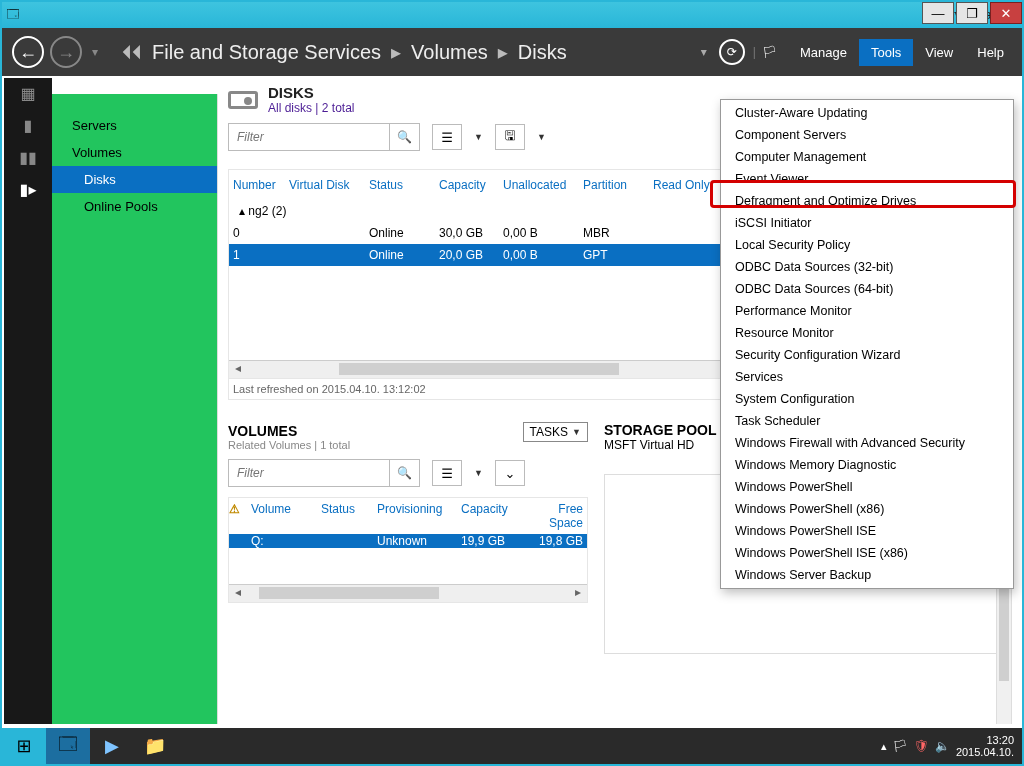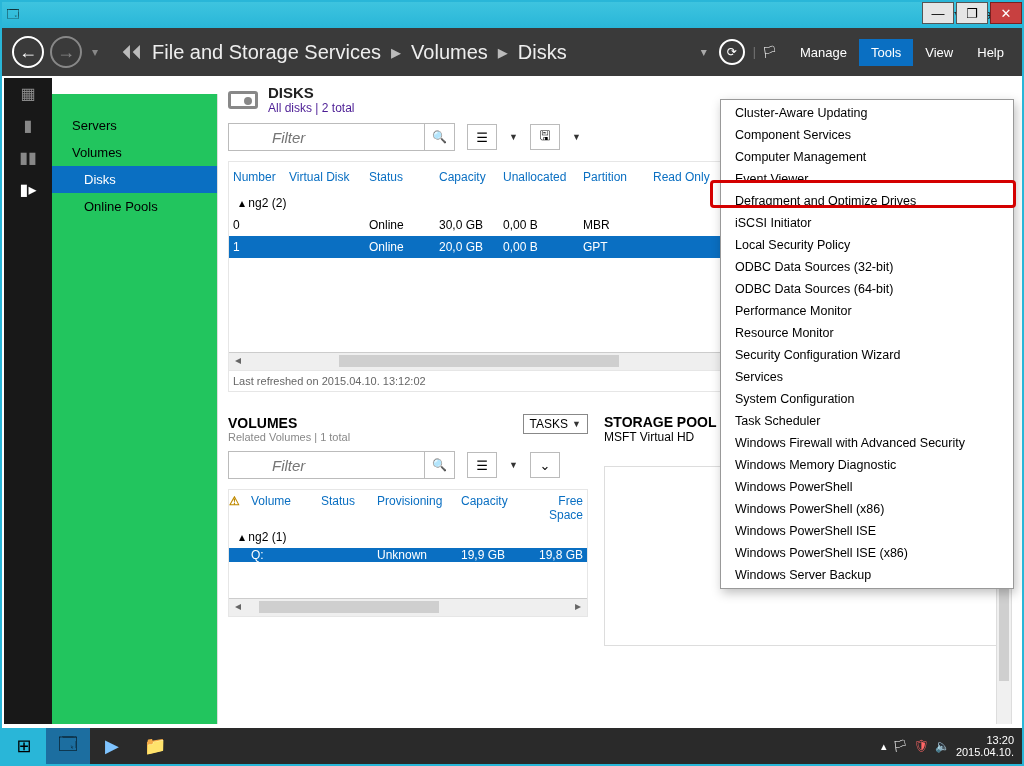--- a/index.html
+++ b/index.html
@@ -33,25 +33,25 @@
   .navlist .navitem.sel { background:#0a6fc2; color:#fff;}
   
   .main { position:absolute; left:216px; right:2px; top:76px; bottom:40px; overflow:hidden; padding:6px 10px 0 10px;}
   .panel-title { display:flex; align-items:center; gap:10px;}
   .disk-sym { width:30px;height:18px;border:3px solid #888;border-radius:3px; position:relative; display:inline-block;}
   .disk-sym:after{content:"";position:absolute;width:8px;height:8px;border-radius:50%;background:#888;right:3px;top:3px;}
   .panel-title .h { font-size:15px; font-weight:600; color:#222;}
   .panel-title .sub { font-size:12px; color:#4c1d95;}
   .toolbar-row { margin-top:8px; display:flex; align-items:center; gap:12px;}
   .filterbox { display:flex; border:1px solid #bbb; height:28px;}
-  .filterbox input { border:none; outline:none; padding:2px 8px; width:160px; font-style:italic; font-size:15px;margin-left:35px;}
+  .filterbox input { border:none; outline:none; padding:2px 8px; width:160px; font-style:italic; font-size:12px;}
   .filterbox .srch { width:30px; border-left:1px solid #bbb; display:flex;align-items:center;justify-content:center;}
   .iconbtn { width:30px;height:26px;border:1px solid #bbb; display:inline-flex; align-items:center; justify-content:center; font-size:13px;}
   .tri { font-size:9px; color:#333;}
-  .datagrid { margin-top:10px; border:1px solid #e6e6e6; font-size:12px;}
+  .datagrid { margin-top:18px; border:1px solid #e6e6e6; font-size:12px;}
   .datagrid .hdr { display:flex; color:#0a6fc2; padding:4px 0;}
   .datagrid .hdr div, .datagrid .row div { padding:4px 4px;}
   .col-num{width:56px;} .col-vd{width:80px;} .col-status{width:70px;} .col-cap{width:64px;} .col-unalloc{width:80px;} .col-part{width:70px;} .col-ro{width:72px;}
   .datagrid .group { padding:4px 10px;}
   .datagrid .row { display:flex;}
   .datagrid .row.sel { background:#0a6fc2; color:#fff;}
   .datagrid .body { height:160px; overflow:hidden; background:#fff;}
   .hscroll { height:18px; border-top:1px solid #ccc; background:#efefef; position:relative;}
   .hscroll .arrow { position:absolute; top:0; width:18px; height:18px; text-align:center; color:#666;}
   .hscroll .arrowL{left:0;} .hscroll .arrowR{right:0;}
@@ -219,21 +219,20 @@
         </div>
         <div class="datagrid" style="margin-top:10px;">
           <div class="vol-hdr" style="padding:4px 0;">
             <div class="vcol-warn warn">⚠</div>
             <div class="vcol-vol">Volume</div>
             <div class="vcol-status">Status</div>
             <div class="vcol-prov">Provisioning</div>
             <div class="vcol-cap">Capacity</div>
             <div class="vcol-free">Free Space</div>
           </div>
-          <div class="group">▴  ng2 (1)</div>
           <div class="vol-row sel">
             <div class="vcol-warn"></div>
             <div class="vcol-vol">Q:</div>
             <div class="vcol-status"></div>
             <div class="vcol-prov">Unknown</div>
             <div class="vcol-cap">19,9 GB</div>
             <div class="vcol-free">19,8 GB</div>
           </div>
           <div style="height:36px;"></div>
           <div class="hscroll">
@@ -251,21 +250,21 @@
       </div>
     </div>
 
     <div class="vscroll-main">
         <div class="thumb"></div>
       </div>
   </div>
 
   <div class="tools-menu" id="tools-menu">
       <div class="mi">Cluster-Aware Updating</div>
-      <div class="mi">Component Services</div>
+      <div class="mi">Component Servers</div>
       <div class="mi">Computer Management</div>
       <div class="mi">Event Viewer</div>
       <div class="mi">Defragment and Optimize Drives</div>
       <div class="mi">iSCSI Initiator</div>
       <div class="mi">Local Security Policy</div>
       <div class="mi">ODBC Data Sources (32-bit)</div>
       <div class="mi">ODBC Data Sources (64-bit)</div>
       <div class="mi">Performance Monitor</div>
       <div class="mi">Resource Monitor</div>
       <div class="mi">Security Configuration Wizard</div>

